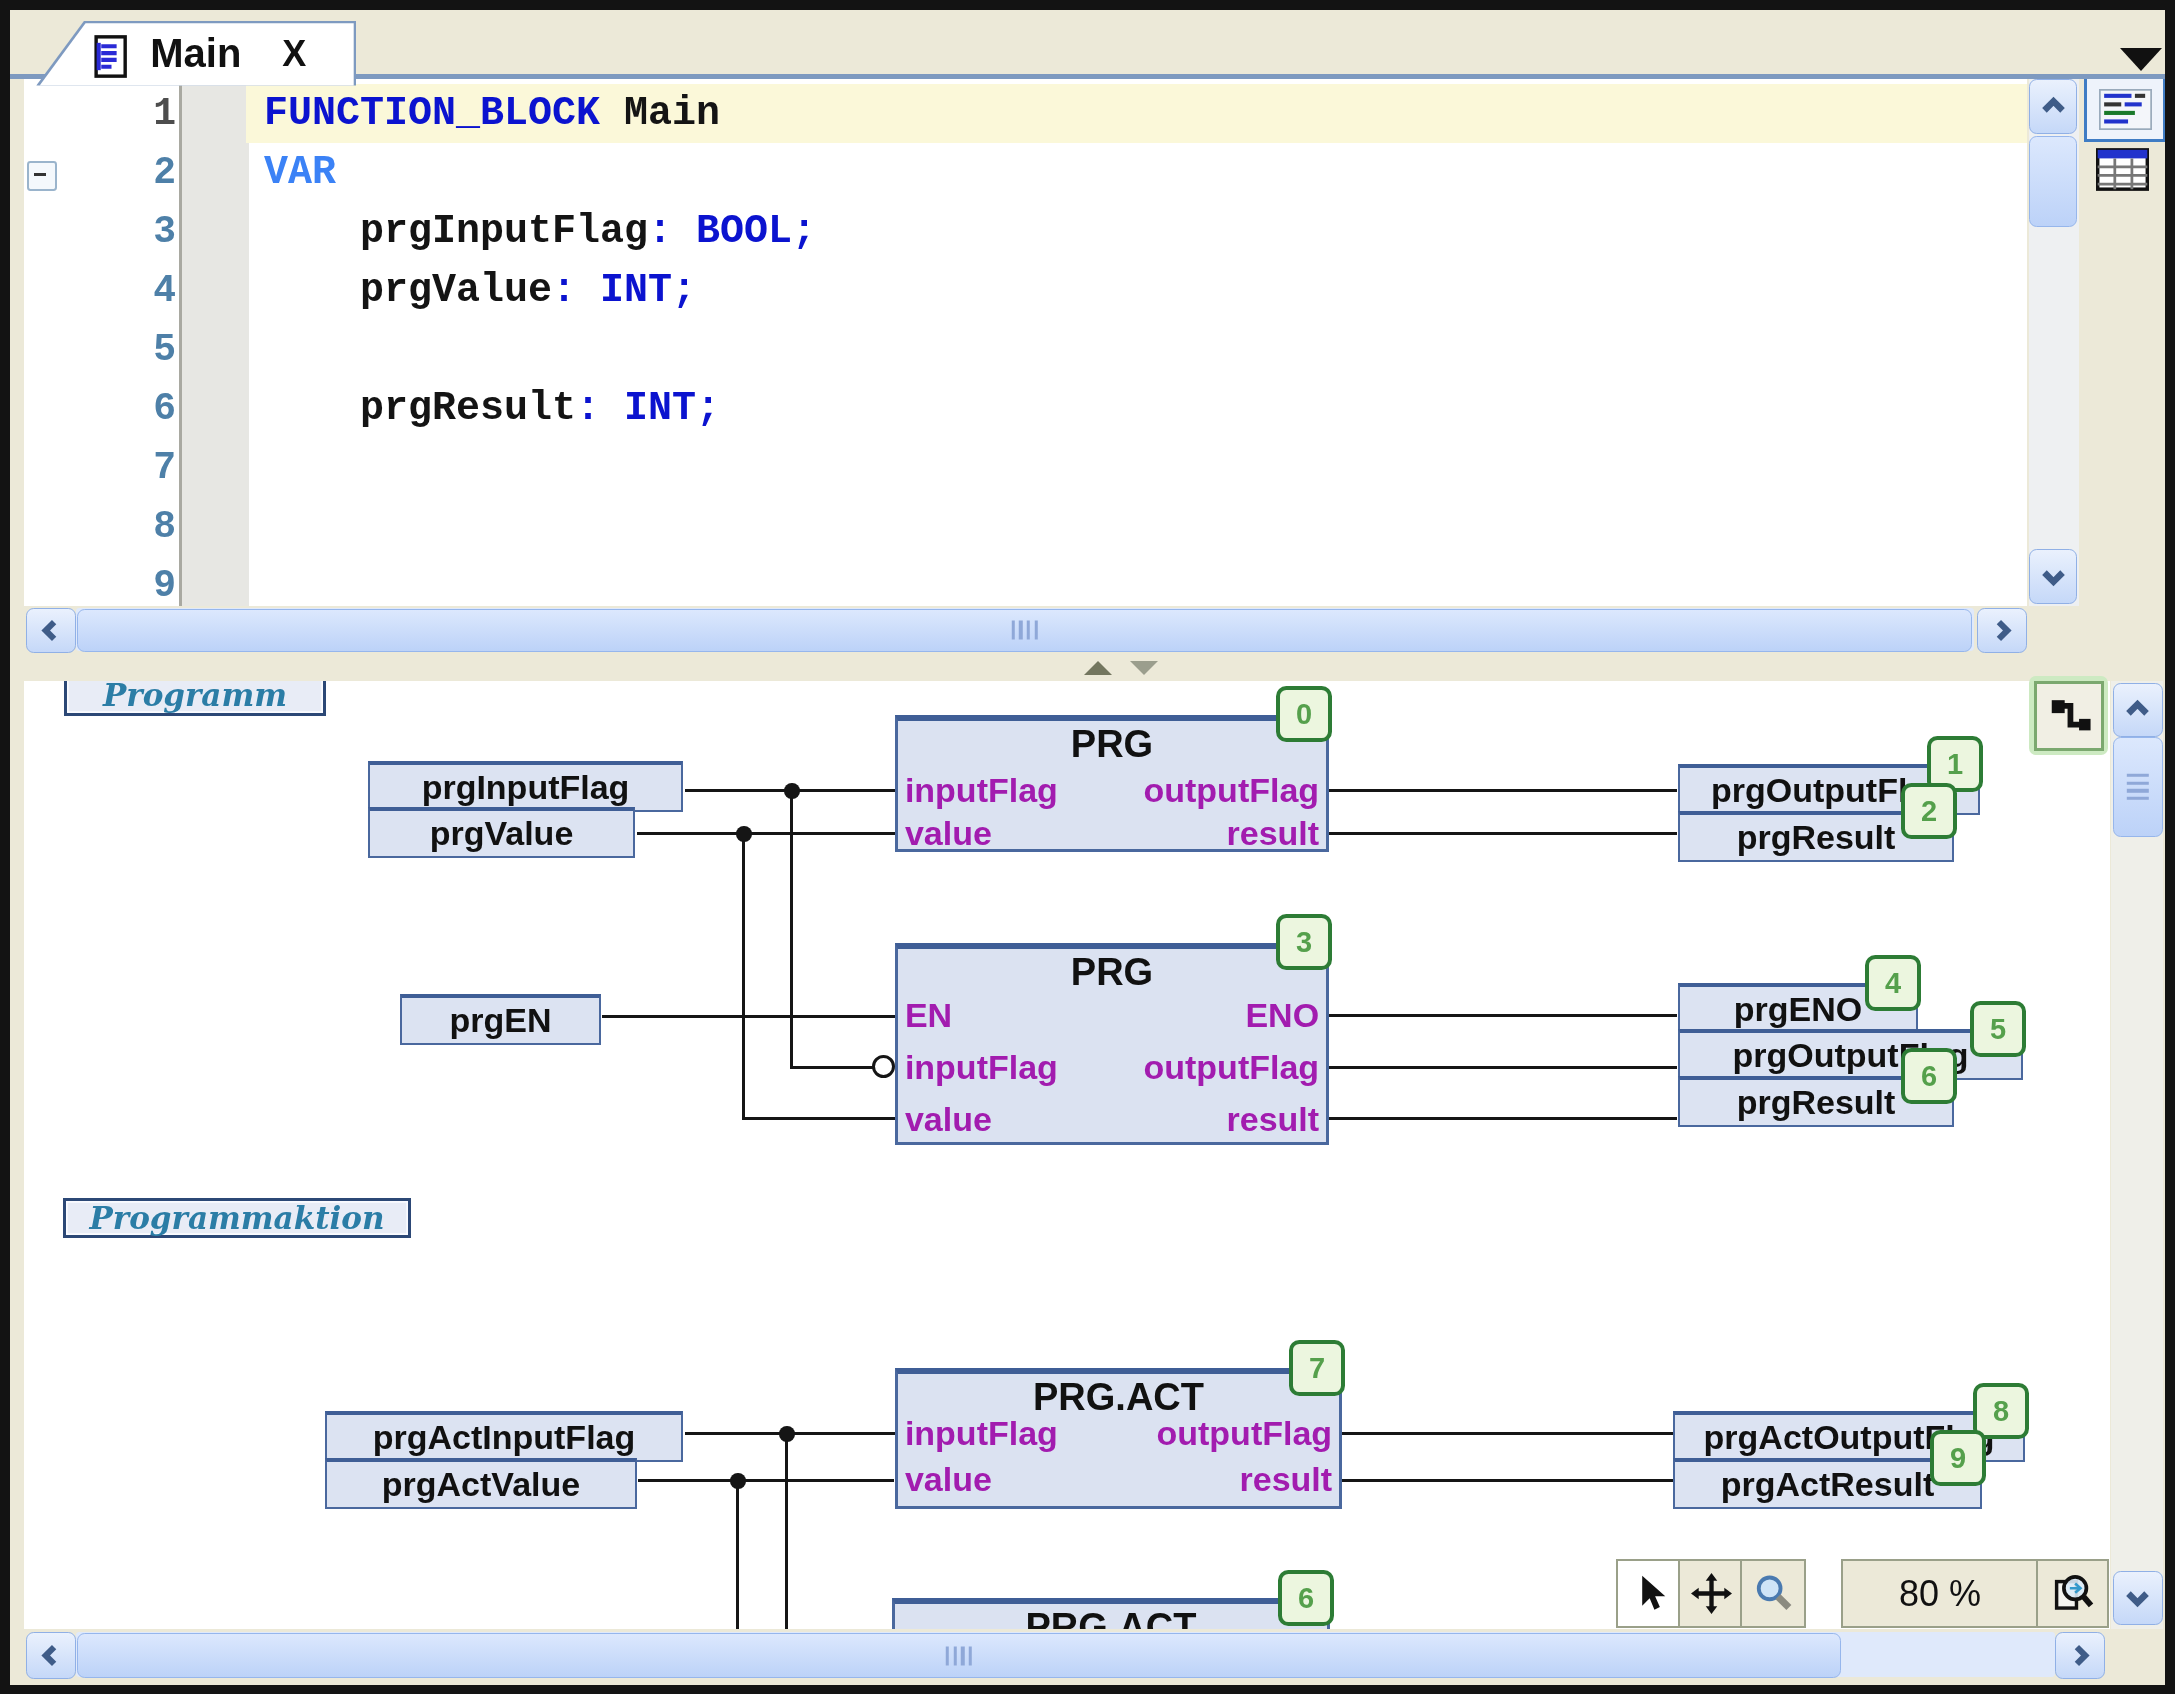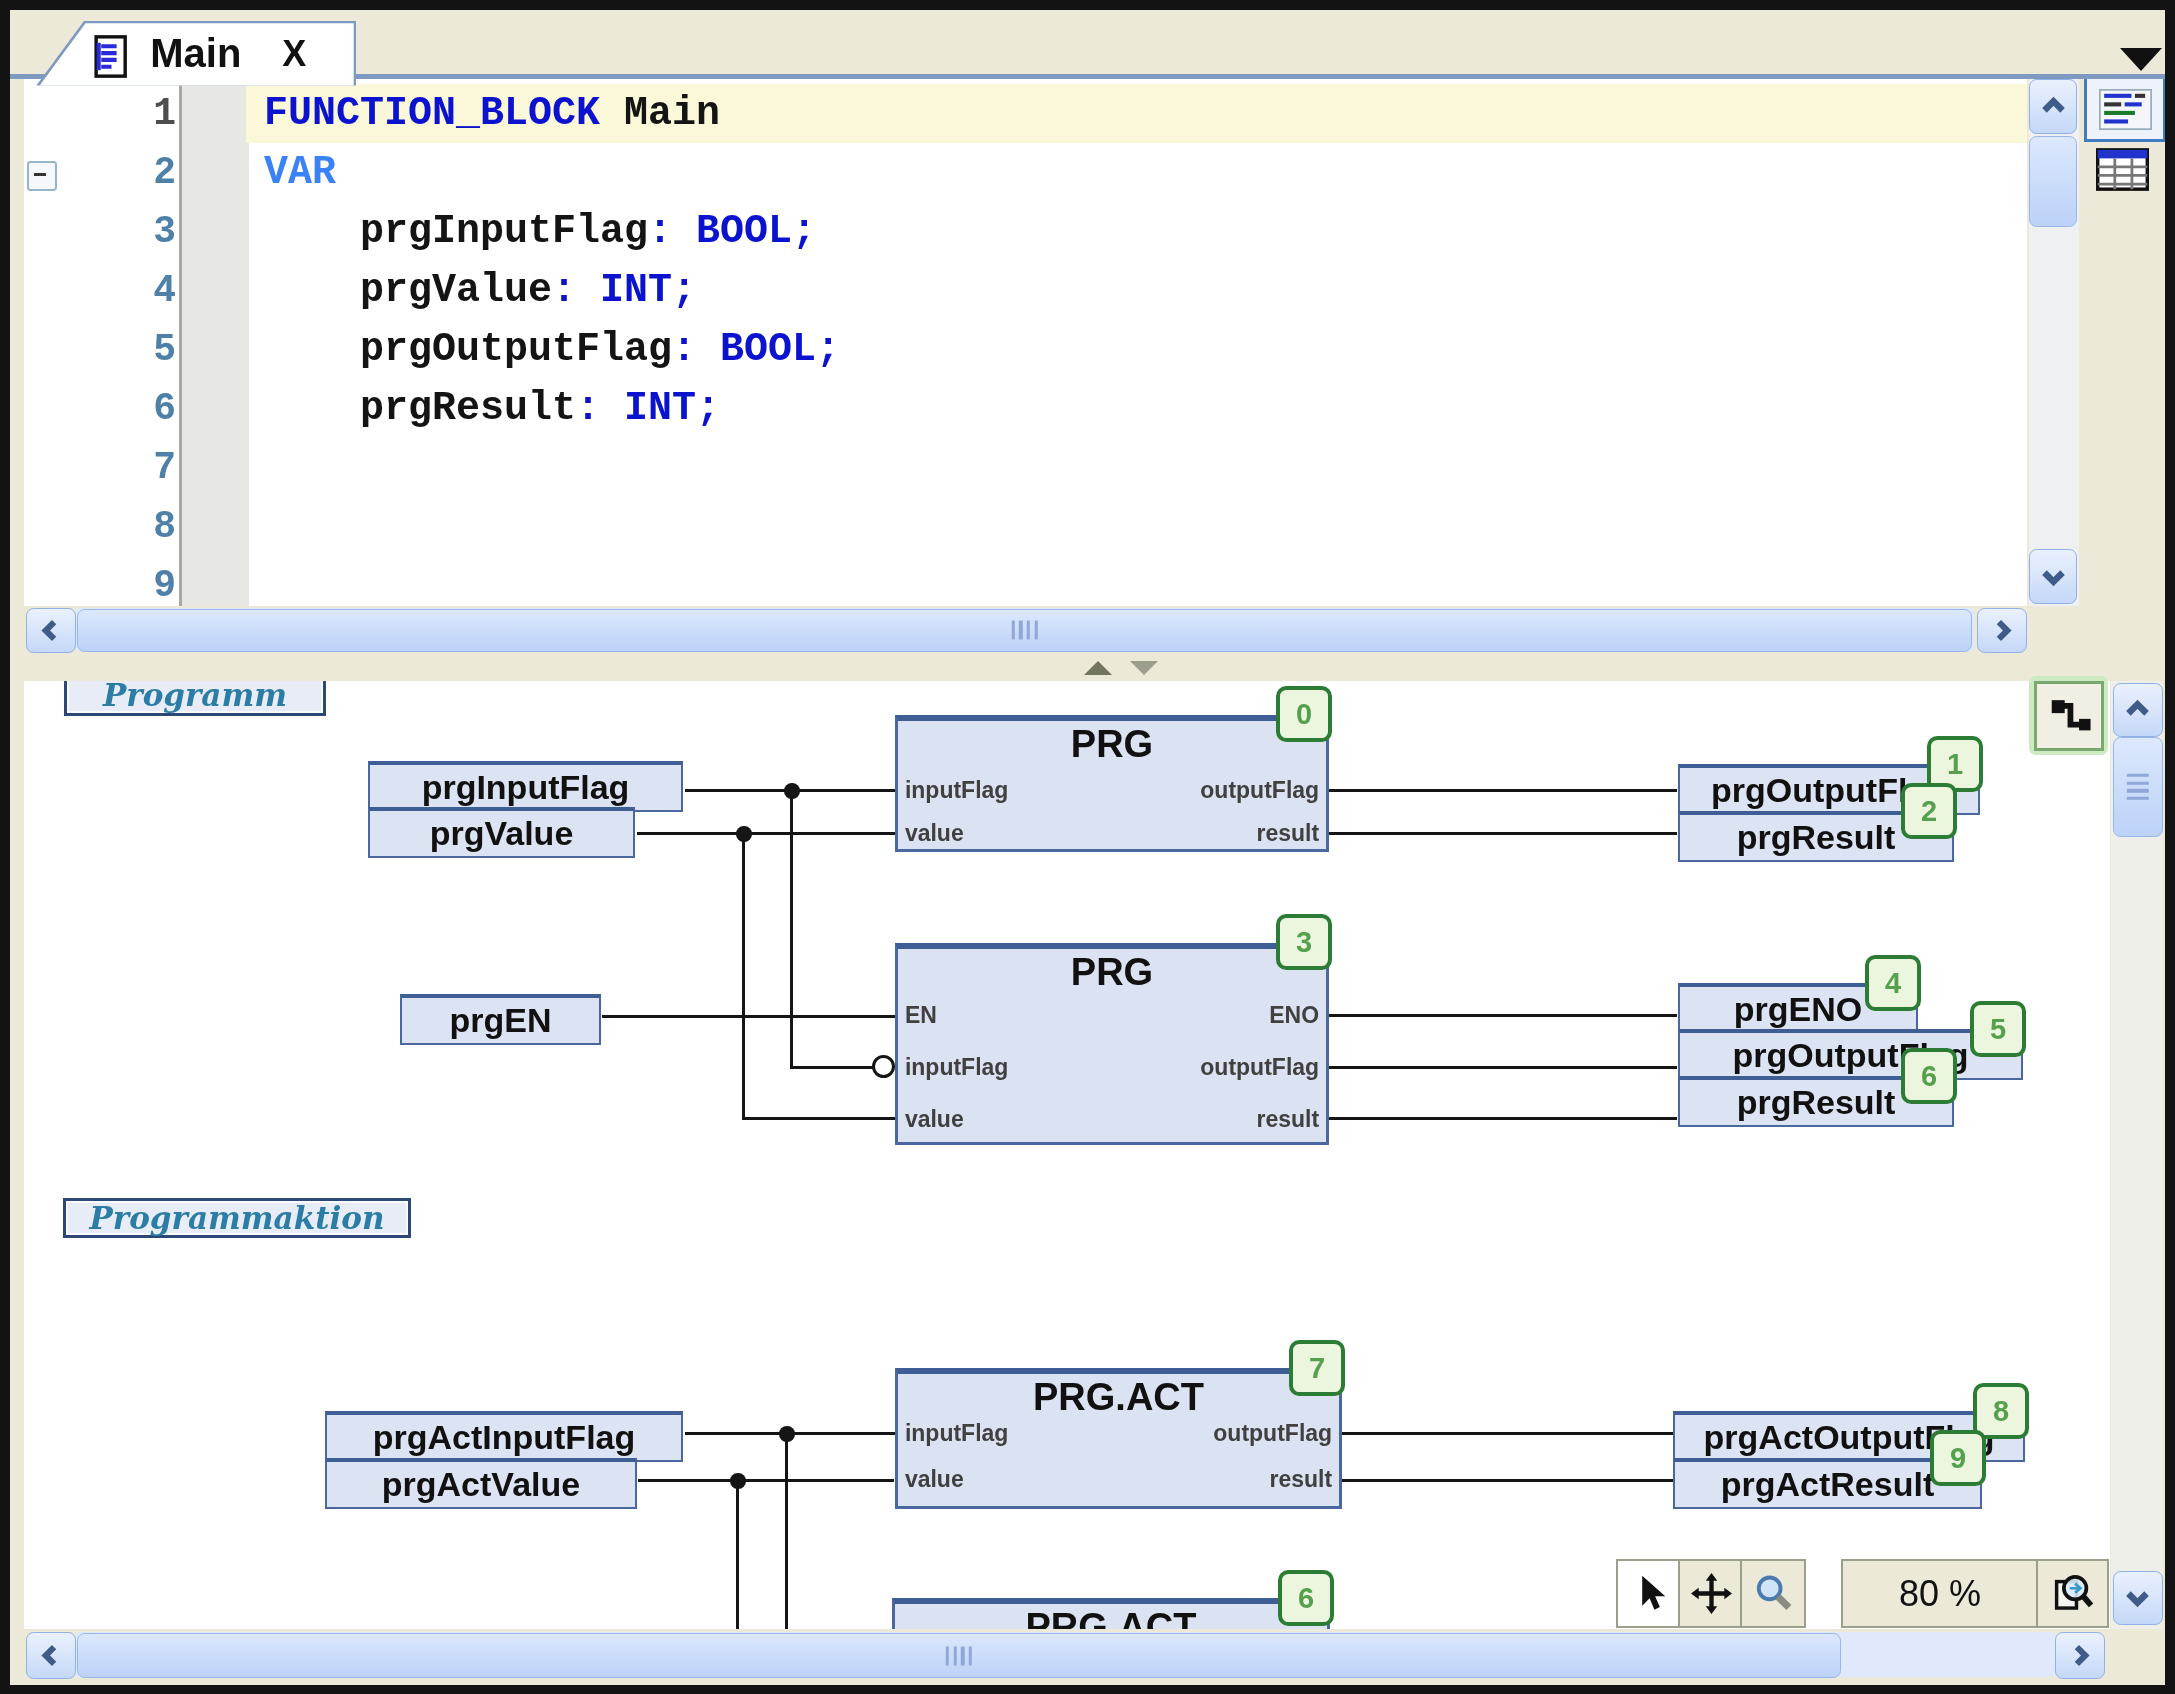--- a/index.html
+++ b/index.html
@@ -59,21 +59,21 @@
   .spl-dn{position:absolute;left:1120px;top:6.9px;width:0;height:0;border-left:14.6px solid transparent;
           border-right:14.6px solid transparent;border-top:14.6px solid #9b9e8d;}
 
   
   .fbd{position:absolute;left:24px;top:681px;width:2086px;height:948px;background:#fff;overflow:hidden;}
   .fbd-label{position:absolute;background:#e8ecf6;border:3.4px solid #2c4876;box-shadow:inset 0 0 0 1.7px #fafbff;
              display:flex;align-items:center;justify-content:center;
              font-family:"DejaVu Serif",serif;font-style:italic;font-weight:bold;font-size:31px;}
   .block{position:absolute;background:#dbe2f1;border:3.4px solid #4a689e;border-top:6px solid #3f5e96;}
   .blk-title{position:absolute;left:0;right:0;top:1.7px;text-align:center;font-weight:bold;font-size:38px;color:#111;}
-  .pin{position:absolute;height:41px;display:flex;align-items:center;font-weight:bold;font-size:23px;color:#404040;}
+  .pin{position:absolute;height:41px;display:flex;align-items:center;font-weight:bold;font-size:34px;color:#a21caf;}
   .pin.in{left:6.9px;}
   .pin.out{right:6.9px;}
   .iobox{position:absolute;height:45px;background:#dce3f2;border:2.6px solid #4a689e;border-top:4.3px solid #3f5e96;
          display:flex;align-items:center;justify-content:center;overflow:hidden;
          font-weight:bold;font-size:34px;color:#111;white-space:nowrap;}
   .badge{position:absolute;width:48px;height:48px;background:#ecf6df;border:4.3px solid #2d7c35;border-radius:10.3px;
          display:flex;align-items:center;justify-content:center;font-weight:bold;font-size:29px;z-index:6;}
   .hwire{position:absolute;height:3.4px;background:#151515;z-index:1;}
   .vwire{position:absolute;width:3.4px;background:#151515;z-index:1;}
   .dot{position:absolute;width:15.5px;height:15.5px;border-radius:50%;background:#151515;z-index:3;}
@@ -136,21 +136,20 @@
         <div class="cline">
           <div class="lnum" style="color: rgb(78, 128, 168);">3</div>
           <div class="lcode"><span style="color: rgb(20, 20, 20);">    prgInputFlag</span><span style="color: rgb(11, 19, 207);">: BOOL;</span></div>
         </div>
         <div class="cline">
           <div class="lnum" style="color: rgb(78, 128, 168);">4</div>
           <div class="lcode"><span style="color: rgb(20, 20, 20);">    prgValue</span><span style="color: rgb(11, 19, 207);">: INT;</span></div>
         </div>
         <div class="cline">
           <div class="lnum" style="color: rgb(78, 128, 168);">5</div>
-          <div class="lcode"><span style="color: rgb(20, 20, 20);">    prgOutputFlag</span><span style="color: rgb(11, 19, 207);">: BOOL;</span></div>
         </div>
         <div class="cline">
           <div class="lnum" style="color: rgb(78, 128, 168);">6</div>
           <div class="lcode"><span style="color: rgb(20, 20, 20);">    prgResult</span><span style="color: rgb(11, 19, 207);">: INT;</span></div>
         </div>
         <div class="cline">
           <div class="lnum" style="color: rgb(78, 128, 168);">7</div>
         </div>
         <div class="cline">
           <div class="lnum" style="color: rgb(78, 128, 168);">8</div>

